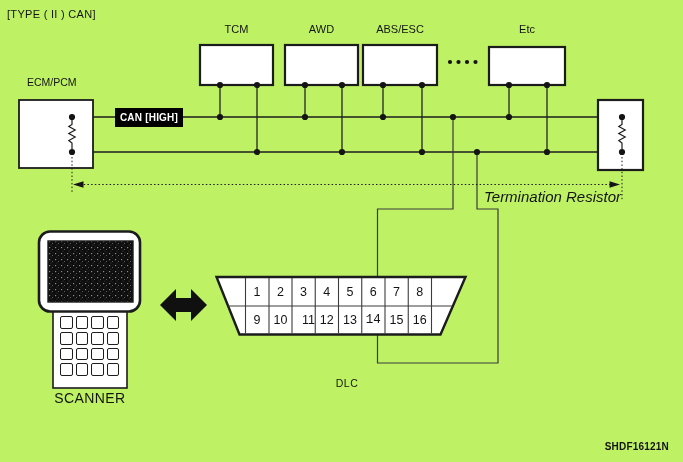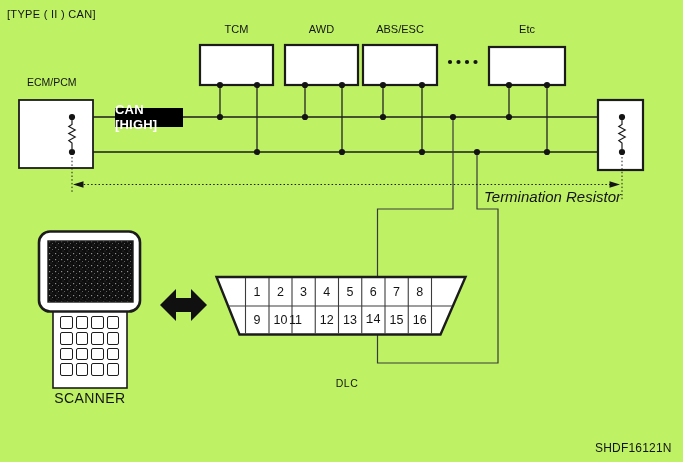--- a/index.html
+++ b/index.html
@@ -8,28 +8,28 @@
     font-family:"Liberation Sans", sans-serif;color:#141414;overflow:hidden;
   }
   .stage svg{position:absolute;left:0;top:0;}
   .t{position:absolute;white-space:nowrap;}
   .ctr{text-align:center;}
   .title{left:7px;top:8px;font-size:11px;letter-spacing:0.3px;}
   .ecm-lbl{left:27px;top:76px;font-size:10.5px;}
   .mod-lbl{top:23px;width:80px;font-size:11px;}
   .bus-label{
     position:absolute;left:115px;width:68px;height:19px;background:#000;
-    color:#fff;font-weight:bold;font-size:13px;letter-spacing:0.2px;
+    color:#fff;font-weight:bold;font-size:10px;letter-spacing:0.2px;
     display:flex;align-items:center;justify-content:center;
   }
   .term-lbl{left:484px;top:188px;width:118px;font-size:15px;font-style:italic;}
   .cell{position:absolute;width:23px;height:27px;line-height:27px;font-size:12.5px;}
   .dlc-lbl{left:317px;top:377px;width:60px;font-size:10.5px;letter-spacing:0.5px;}
   .scanner-lbl{left:50px;top:390px;width:80px;font-size:14px;letter-spacing:0.4px;}
-  .fig-code{left:595px;top:441px;width:74px;font-size:12px;font-weight:normal;
+  .fig-code{left:595px;top:441px;width:74px;font-size:10px;font-weight:bold;
     text-align:right;letter-spacing:0.2px;}
   .keys{
     position:absolute;left:60px;top:316px;width:59px;height:60px;display:grid;
     grid-template-columns:repeat(4,1fr);grid-template-rows:repeat(4,1fr);gap:3px;
   }
   .keys div{border:1.3px solid #1d1d1d;border-radius:2px;background:#fff;}
 </style>
 </head>
 <body>
 
@@ -156,21 +156,21 @@
   <div class="cell ctr" style="left:269px;top:278.5px;">2</div>
   <div class="cell ctr" style="left:292px;top:278.5px;">3</div>
   <div class="cell ctr" style="left:315.25px;top:278.5px;">4</div>
   <div class="cell ctr" style="left:338.5px;top:278.5px;">5</div>
   <div class="cell ctr" style="left:361.75px;top:278.5px;">6</div>
   <div class="cell ctr" style="left:385px;top:278.5px;">7</div>
   <div class="cell ctr" style="left:408.25px;top:278.5px;">8</div>
 
   <div class="cell ctr" style="left:245.5px;top:306.5px;">9</div>
   <div class="cell ctr" style="left:269px;top:306.5px;">10</div>
-  <div class="cell ctr" style="left:284px;top:306.5px;text-align:center;">11</div>
+  <div class="cell ctr" style="left:297px;top:306.5px;text-align:center;">11</div>
   <div class="cell ctr" style="left:315.25px;top:306.5px;">12</div>
   <div class="cell ctr" style="left:338.5px;top:306.5px;">13</div>
   <div class="cell ctr" style="left:361.75px;top:306.5px;font-family:Liberation Mono, monospace;">14</div>
   <div class="cell ctr" style="left:385px;top:306.5px;">15</div>
   <div class="cell ctr" style="left:408.25px;top:306.5px;">16</div>
 
   <div class="t dlc-lbl ctr">DLC</div>
 
   <div class="keys">
     <div></div>

